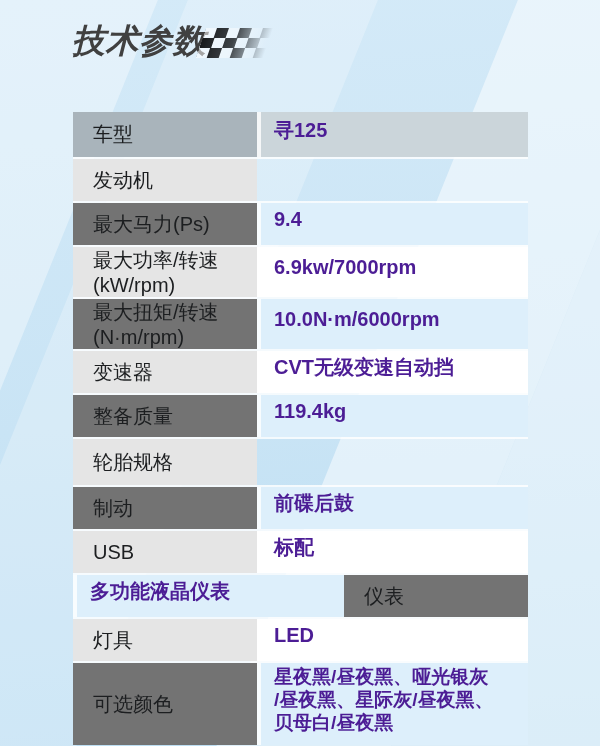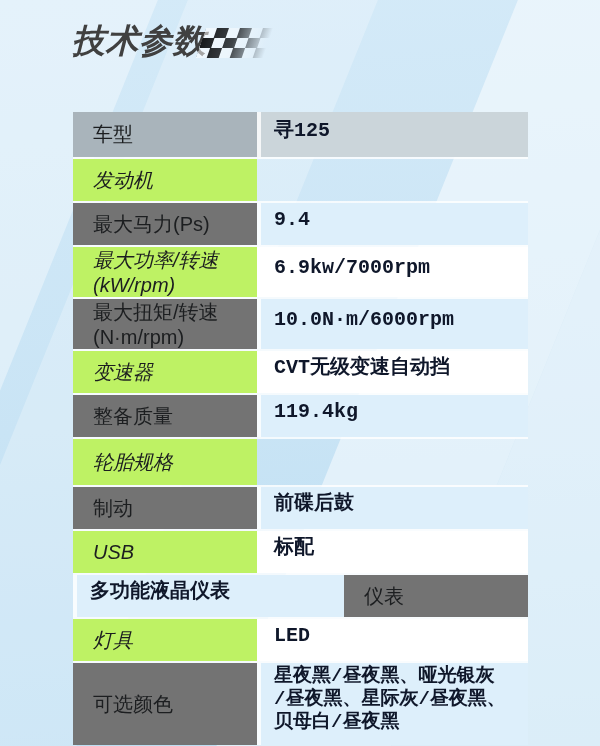--- a/index.html
+++ b/index.html
@@ -50,27 +50,27 @@
   .cell{
     box-sizing:border-box;display:flex;align-items:center;
   }
   .cell.label{
     width:184px;padding-left:20px;
     font-size:20px;font-weight:500;color:#1c1e20;
   }
   .cell.value{
     flex:1;padding:2px 6px 11px 13px;
     border-left:4px solid rgba(255,255,255,.8);
-    font-size:20px;font-weight:700;color:#0f172a;
-    white-space:pre-line;line-height:23px;font-family:Liberation Mono, monospace;
+    font-size:20px;font-weight:700;color:#4c1d95;
+    white-space:pre-line;line-height:23px;
   }
   
   .row.header .cell.label{background:#a9b4bb;}
   .row.header .cell.value{background:#cbd5da;}
-  .row.light .cell.label{background:#bef264;font-style:italic;}
+  .row.light .cell.label{background:#e5e5e5;}
   .row.light .cell.value{background:#ffffff;}
   .row.shade .cell.label{background:#737373;}
   .row.shade .cell.value{background:#ddeffb;}
   .row.tall3 .cell.value{font-size:19px;}
 </style>
 </head>
 <body>
 
 <div class="stripe" id="stripe-a"></div>
 <div class="stripe" id="stripe-b"></div>

